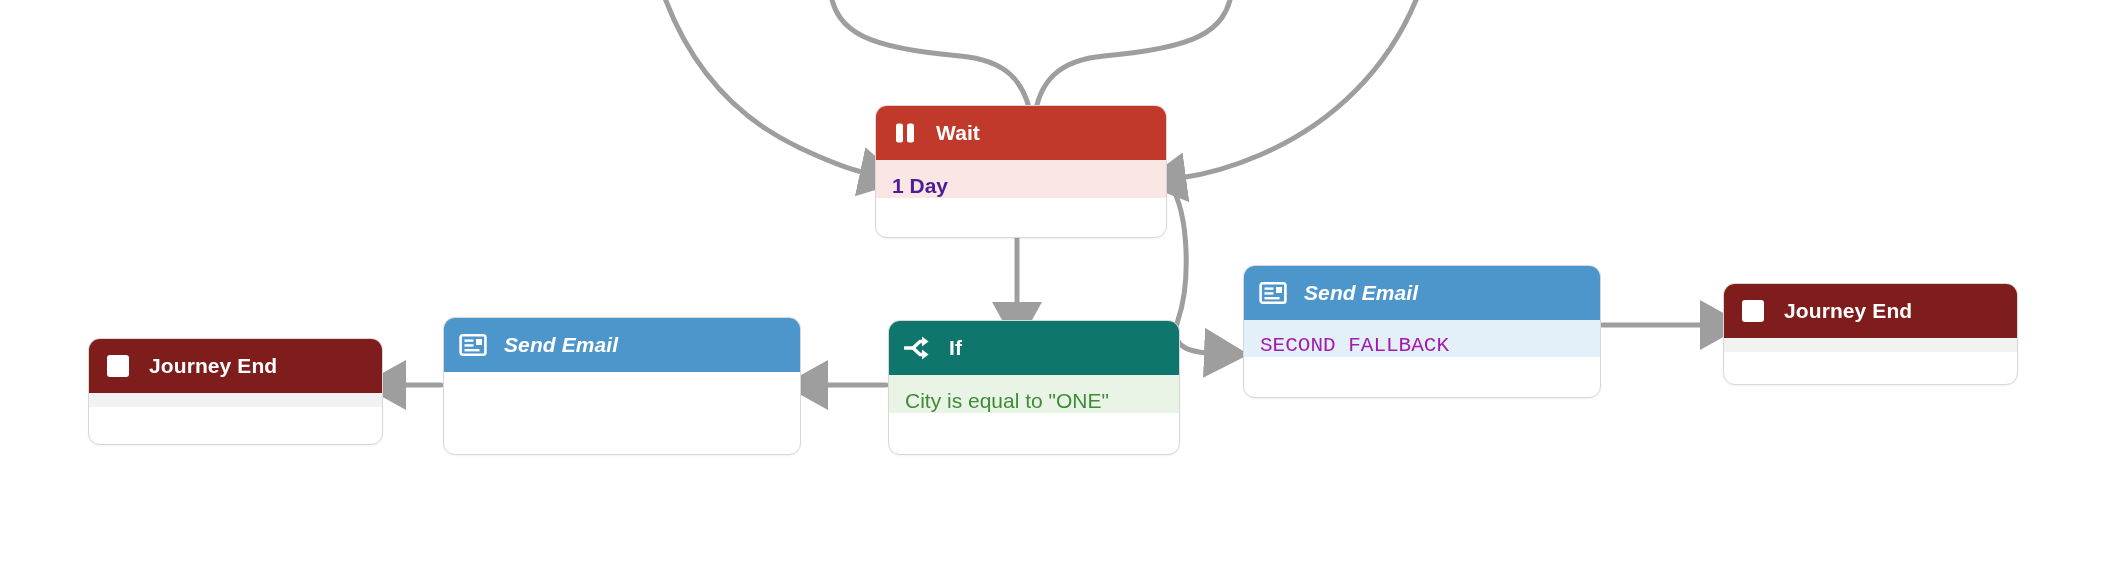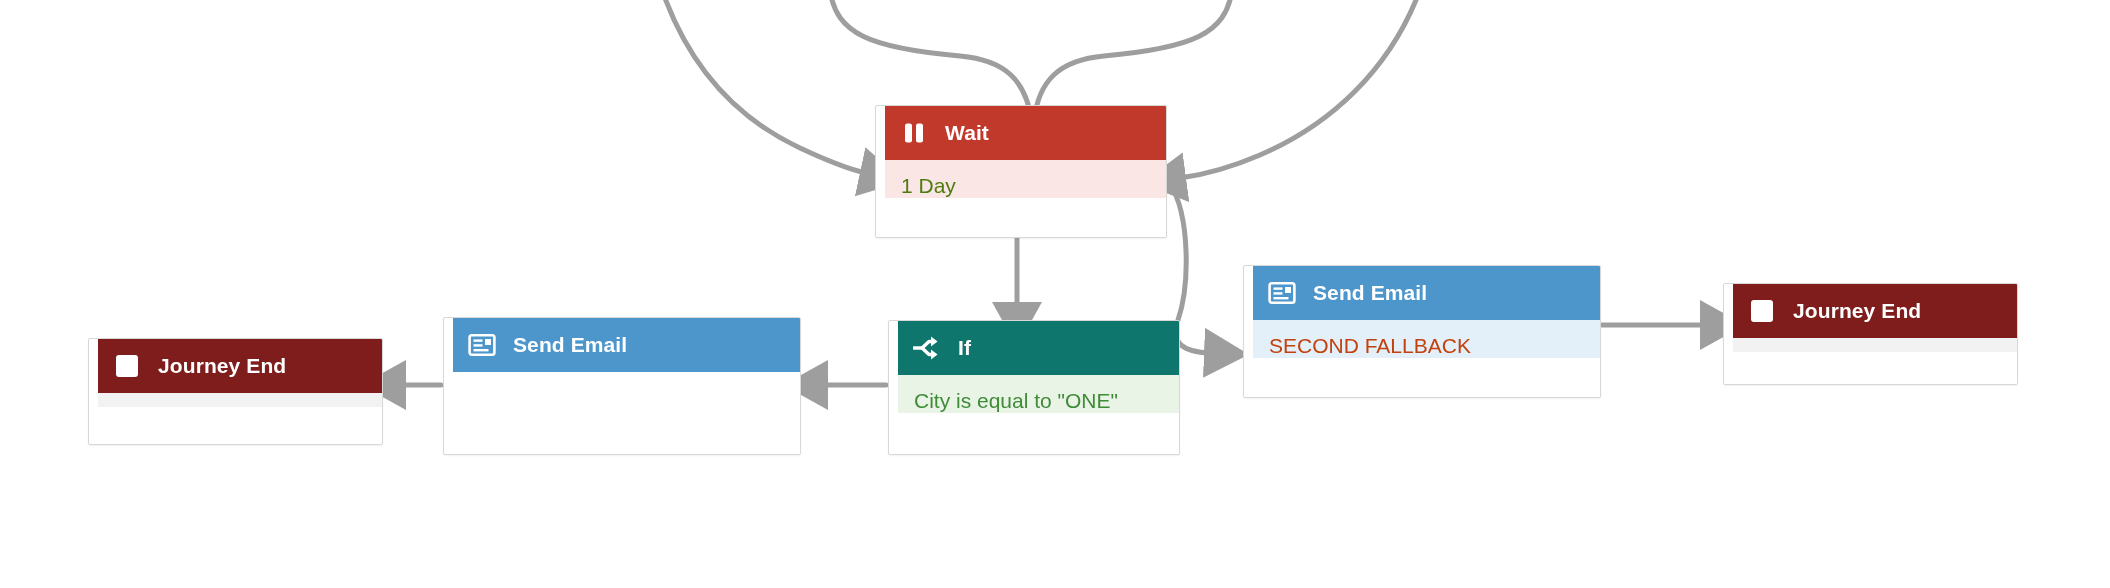--- a/index.html
+++ b/index.html
@@ -7,27 +7,26 @@
     width:2110px;height:588px;
     background:#ffffff;
     font-family:"Liberation Sans", sans-serif;
     overflow:hidden;
   }
   #canvas{position:relative;width:2110px;height:588px;}
   #edges{position:absolute;left:0;top:0;width:2110px;height:588px;}
 
   .node{
     position:absolute;
-    border-radius:2px;
+    border-radius:12px;
     background:#fff;
     border:1px solid #d8d8d8;
     box-sizing:border-box;
     overflow:hidden;
     box-shadow:0 1px 2px rgba(0,0,0,.06);
-    padding-left:9px;
   }
   .node .hdr{
     display:flex;align-items:center;
     box-sizing:border-box;
     padding:0 14px;
     height:54px;
   }
   .node .hdr .ic{
     width:30px;height:30px;
     flex:0 0 30px;
@@ -43,27 +42,27 @@
   }
   .node .body{
     box-sizing:border-box;
     padding:14px 16px 0 16px;
     font-size:21px;
     white-space:nowrap;
   }
 
   
   .n-wait .hdr{background:#C0392B;}
-  .n-wait .body{background:#FAE6E4;color:#4d7c0f;}
+  .n-wait .body{background:#FAE6E4;color:#4c1d95;font-weight:bold;}
   
   .n-if .hdr{background:#0f766e;}
   .n-if .body{background:#E9F4E7;color:#3F8C37;}
   
-  .n-email .hdr{background:#4D96CC;}
-  .n-email .body{background:#E4F0F9;color:#c2410c;}
+  .n-email .hdr{background:#4D96CC;font-style:italic;}
+  .n-email .body{background:#E4F0F9;color:#a21caf;font-family:Liberation Mono, monospace;}
   
   .n-end .hdr{background:#7f1d1d;}
   .n-end .body{background:#F2F2F2;}
 
   .sq{width:22px;height:22px;background:#fff;border-radius:3px;}
 </style>
 </head>
 <body>
 
 <div id="canvas">

